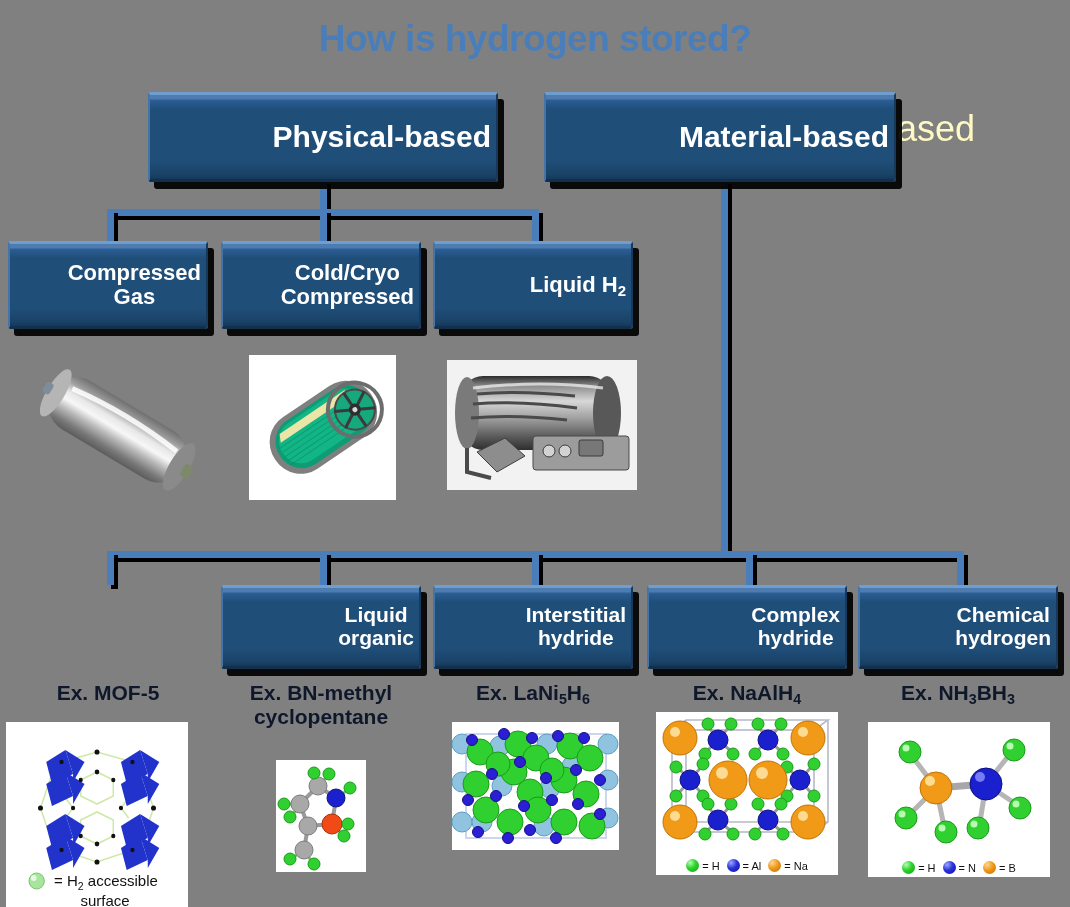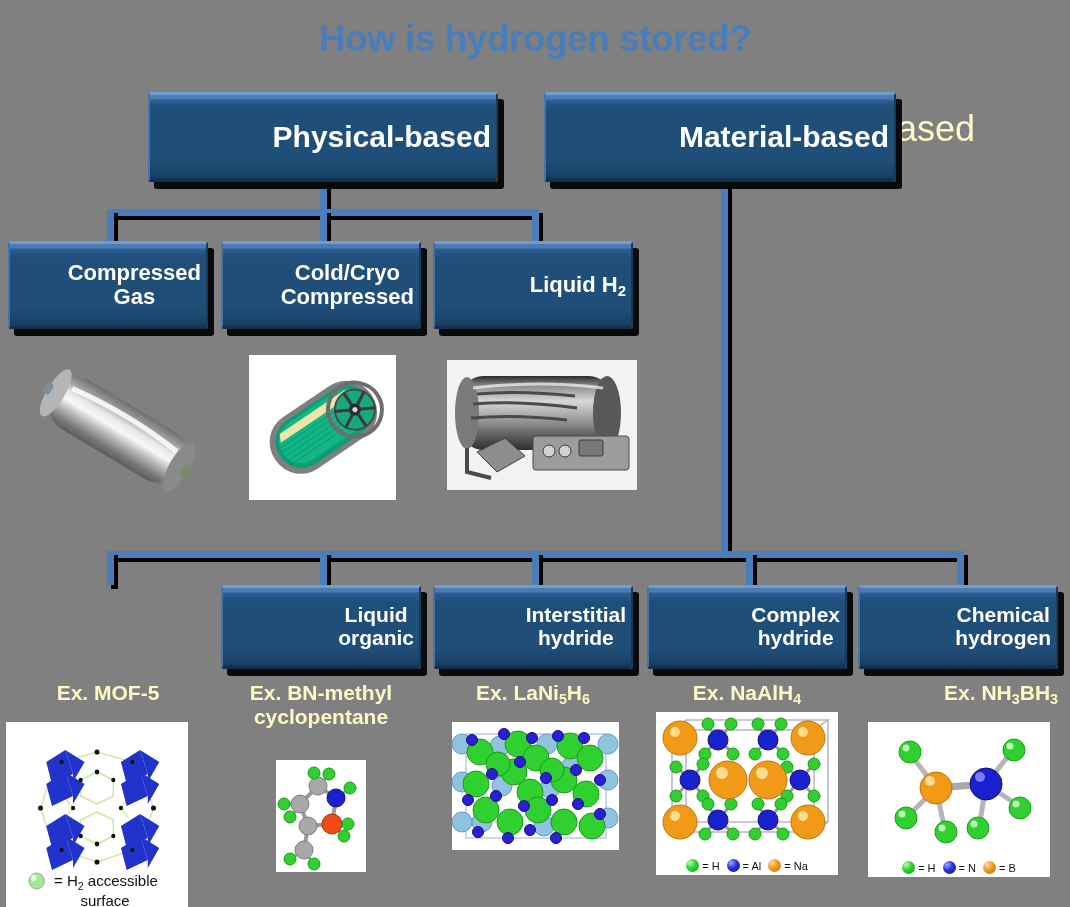--- a/index.html
+++ b/index.html
@@ -73,21 +73,21 @@
     box-shadow:4px 4px 0 0 #000000;
     z-index:2;
   }
   .conn.v{width:7px;}
   .conn.h{height:7px;}
 
   
   .excap{
     position:absolute;
     text-align:center;
-    color:#fef9c3;
+    color:#0f172a;
     font-size:21px;
     font-weight:bold;
     line-height:1.12;
     z-index:4;
   }
   .excap sub{font-size:0.68em;vertical-align:baseline;position:relative;top:0.3em;}
 
   
   .thumb{position:absolute;overflow:hidden;z-index:4;}
   .thumb.white{background:#ffffff;}
@@ -280,21 +280,21 @@
   </div>
 
   <div class="excap" style="left:433px;top:681px;width:200px;">
     <span>Ex. LaNi</span><sub>5</sub><span>H</span><sub>6</sub>
   </div>
 
   <div class="excap" style="left:647px;top:681px;width:200px;">
     <span>Ex. NaAlH</span><sub>4</sub>
   </div>
 
-  <div class="excap" style="left:858px;top:681px;width:200px;text-align:right;">
+  <div class="excap" style="left:858px;top:681px;width:200px;">
     <span>Ex. NH</span><sub>3</sub><span>BH</span><sub>3</sub>
   </div>
 
   <div class="thumb white" style="left:6px;top:722px;width:182px;height:185px;">
     <svg viewBox="0 0 190 185" preserveAspectRatio="none" aria-hidden="true">
       <rect width="190" height="185" fill="#ffffff"></rect>
       <g stroke="#cfe8a8" stroke-width="1.6" fill="none">
         <path d="M58 40 L95 30 L132 40"></path>
           <path d="M58 128 L95 140 L132 128"></path>
         <path d="M48 52 L36 86 L48 120"></path>

